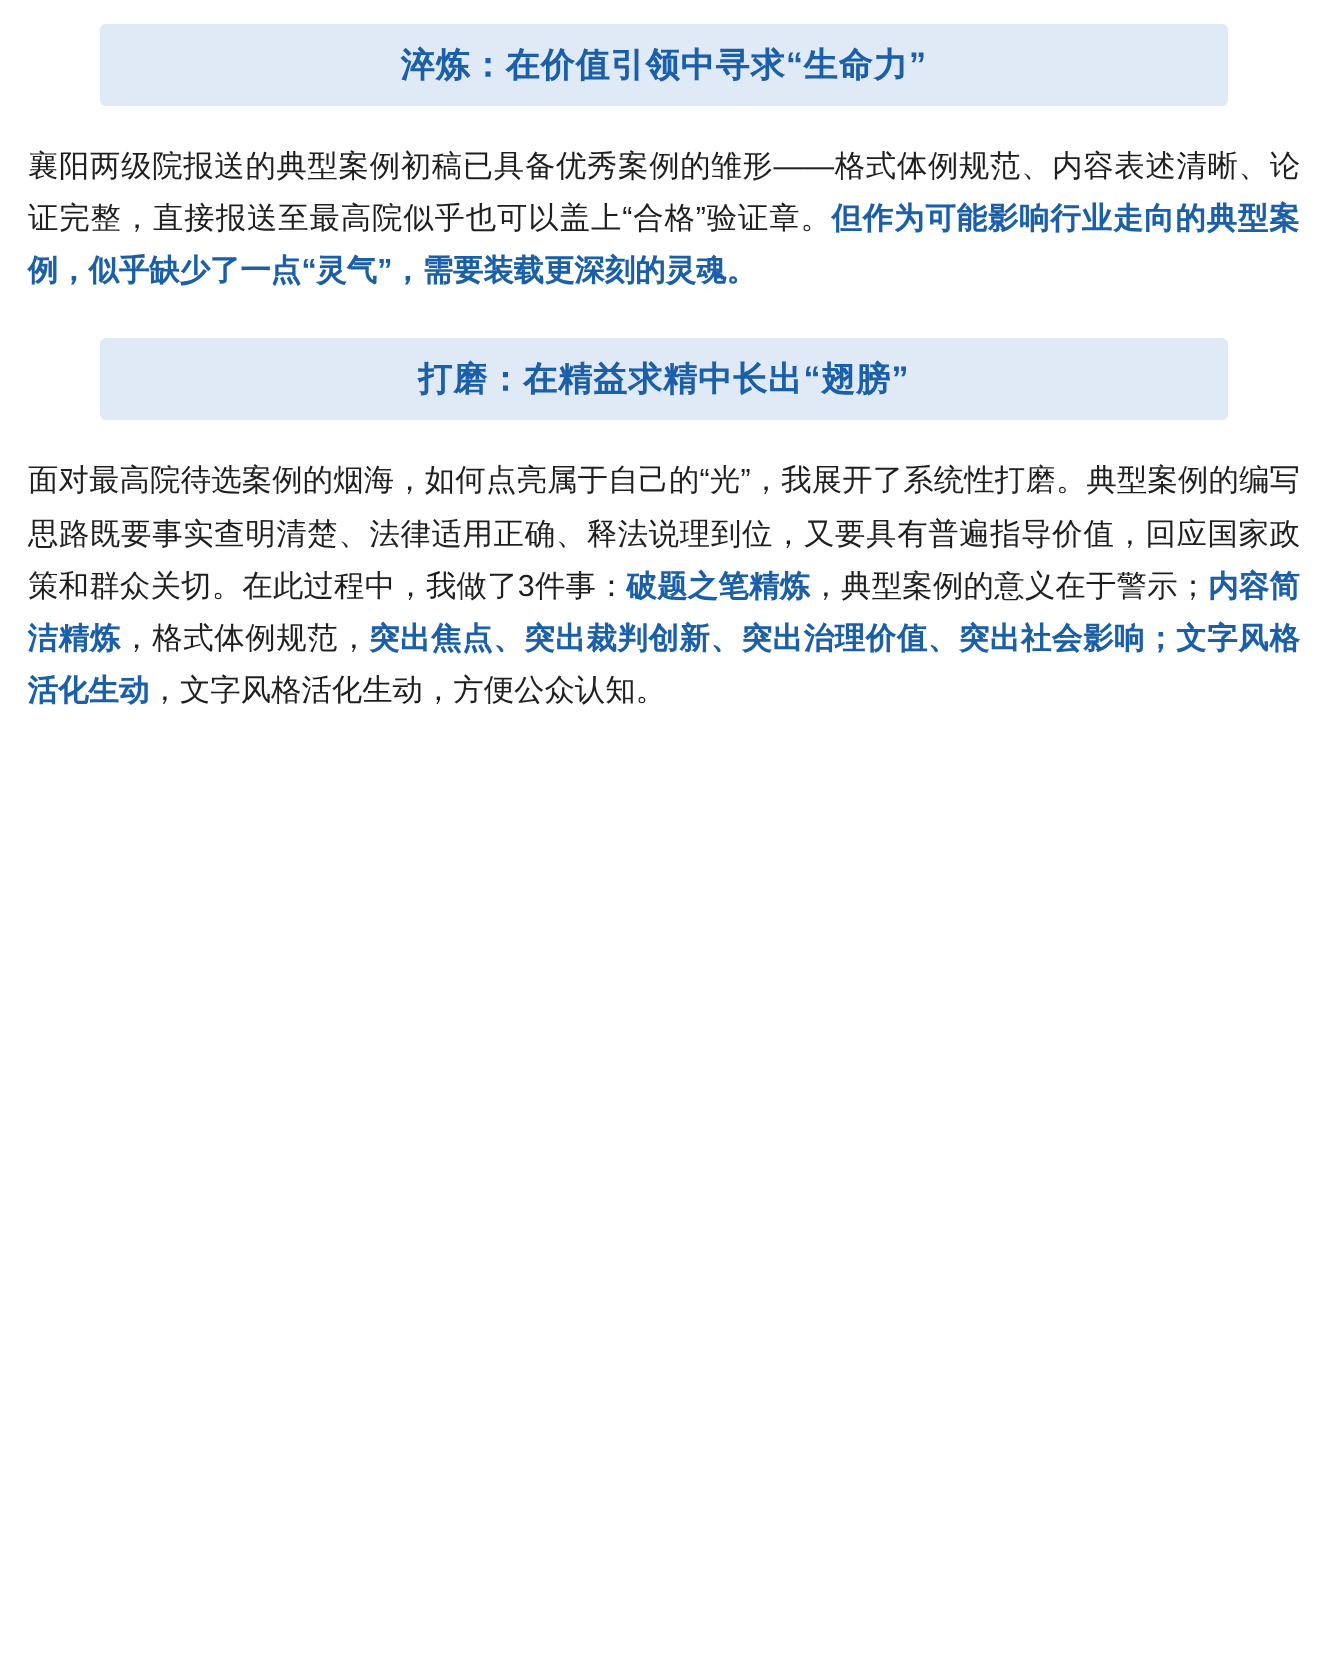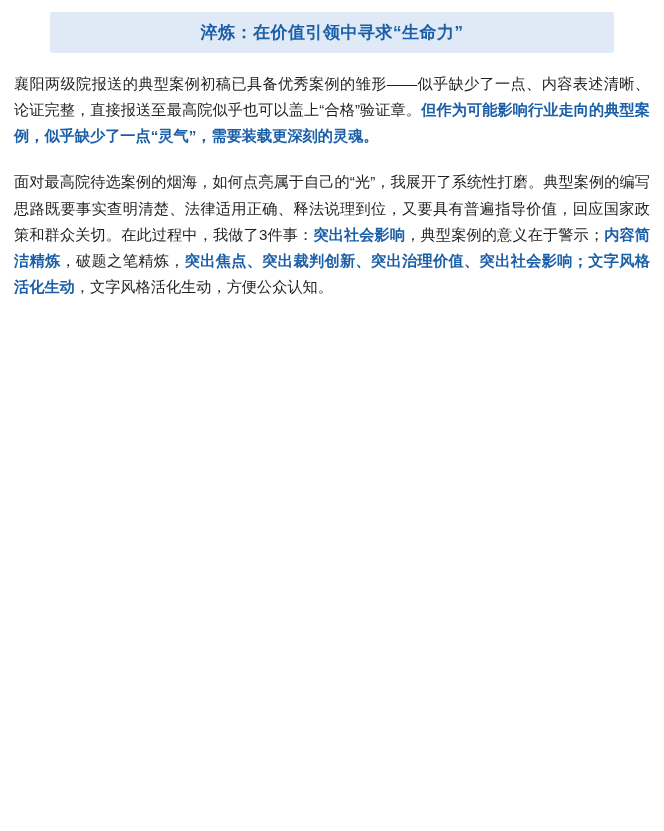--- a/index.html
+++ b/index.html
@@ -53,23 +53,24 @@
   }
 </style>
 </head>
 <body>
 
 <div class="page">
 
   <div class="heading first">淬炼：在价值引领中寻求“生命力”</div>
 
   <p class="para">
-    <span class="plain">襄阳两级院报送的典型案例初稿已具备优秀案例的雏形——似乎缺少了一点、内容表述清晰、论证完整，直接报送至最高院似乎也可以盖上“合格”验证章。</span><span class="blue">但作为可能影响行业走向的典型案例，似乎缺少了一点“灵气”，需要装载更深刻的灵魂。</span>
+    <span class="plain">襄阳两级院报送的典型案例初稿已具备优秀案例的雏形——格式体例规范、内容表述清晰、论证完整，直接报送至最高院似乎也可以盖上“合格”验证章。</span><span class="blue">但作为可能影响行业走向的典型案例，似乎缺少了一点“灵气”，需要装载更深刻的灵魂。</span>
   </p>
 
 
+  <div class="heading">打磨：在精益求精中长出“翅膀”</div>
 
   <p class="para">
-    <span class="plain">面对最高院待选案例的烟海，如何点亮属于自己的“光”，我展开了系统性打磨。典型案例的编写思路既要事实查明清楚、法律适用正确、释法说理到位，又要具有普遍指导价值，回应国家政策和群众关切。在此过程中，我做了3件事：</span><span class="blue">突出社会影响</span><span class="plain">，典型案例的意义在于警示；</span><span class="blue">内容简洁精炼</span><span class="plain">，破题之笔精炼，</span><span class="blue">突出焦点、突出裁判创新、突出治理价值、突出社会影响；文字风格活化生动</span><span class="plain">，文字风格活化生动，方便公众认知。</span>
+    <span class="plain">面对最高院待选案例的烟海，如何点亮属于自己的“光”，我展开了系统性打磨。典型案例的编写思路既要事实查明清楚、法律适用正确、释法说理到位，又要具有普遍指导价值，回应国家政策和群众关切。在此过程中，我做了3件事：</span><span class="blue">破题之笔精炼</span><span class="plain">，典型案例的意义在于警示；</span><span class="blue">内容简洁精炼</span><span class="plain">，格式体例规范，</span><span class="blue">突出焦点、突出裁判创新、突出治理价值、突出社会影响；文字风格活化生动</span><span class="plain">，文字风格活化生动，方便公众认知。</span>
   </p>
 
 
 </div>
 
 </body></html>

